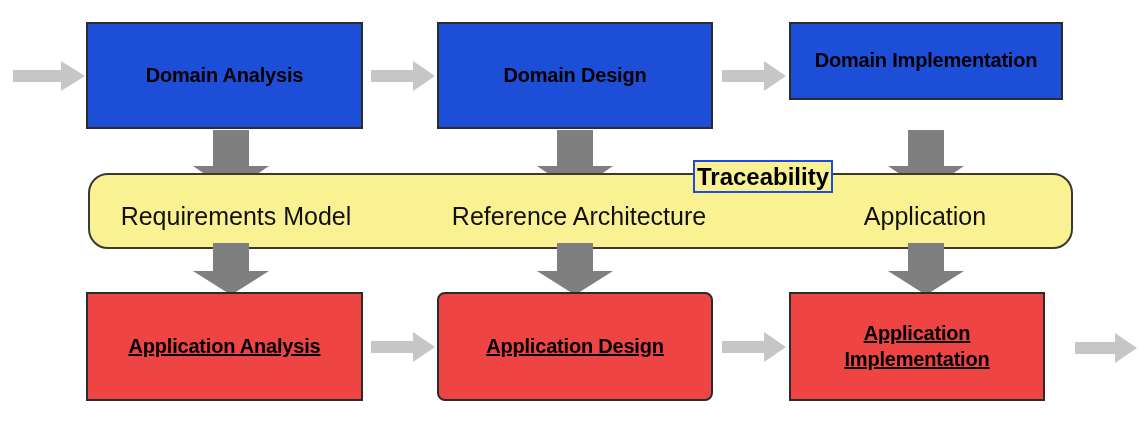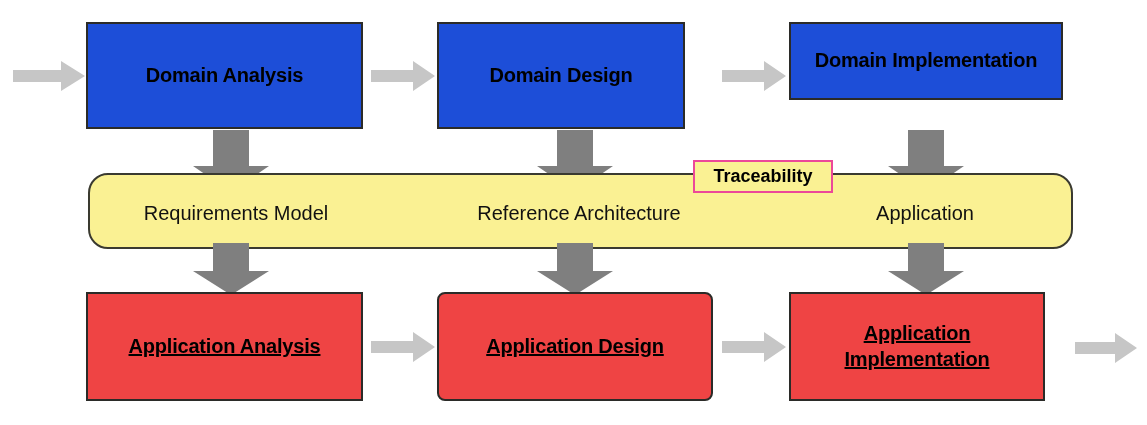--- a/index.html
+++ b/index.html
@@ -41,36 +41,36 @@
   }
   .trace-band {
     position: absolute;
     box-sizing: border-box;
     background: #FAF193;
     border: 2px solid #3a3a30;
     border-radius: 20px;
   }
   .band-label {
     position: absolute;
-    font-size: 20px;
+    font-size: 25px;
     color: #111111;
     white-space: nowrap;
     text-align: center;
     transform: translateX(-50%);
   }
   .trace-tag {
     position: absolute;
     box-sizing: border-box;
     background: #FAF193;
-    border: 2px solid #ec4899;
+    border: 2px solid #1d4ed8;
     display: flex;
     align-items: center;
     justify-content: center;
     font-weight: bold;
-    font-size: 18px;
+    font-size: 24px;
     color: #000000;
     white-space: nowrap;
   }
   .arrow-h, .arrow-v {
     position: absolute;
     display: block;
   }
   .arrow-h svg, .arrow-v svg {
     display: block;
     width: 100%;
@@ -91,21 +91,21 @@
   <div class="proc-box domain" style="left:86px; top:22px; width:277px; height:107px;">
     <span>Domain Analysis</span>
   </div>
 
   <span class="arrow-h" style="left:371px; top:61px; width:64px; height:30px;">
     <svg viewBox="0 0 64 30" preserveAspectRatio="none">
       <polygon points="0,9 42,9 42,0 64,15 42,30 42,21 0,21" fill="#c6c6c6"></polygon>
     </svg>
   </span>
 
-  <div class="proc-box domain" style="left:437px; top:22px; width:248px; height:107px;">
+  <div class="proc-box domain" style="left:437px; top:22px; width:276px; height:107px;">
     <span>Domain Design</span>
   </div>
 
   <span class="arrow-h" style="left:722px; top:61px; width:64px; height:30px;">
     <svg viewBox="0 0 64 30" preserveAspectRatio="none">
       <polygon points="0,9 42,9 42,0 64,15 42,30 42,21 0,21" fill="#c6c6c6"></polygon>
     </svg>
   </span>
 
   <div class="proc-box domain" style="left:789px; top:22px; width:274px; height:78px;">

